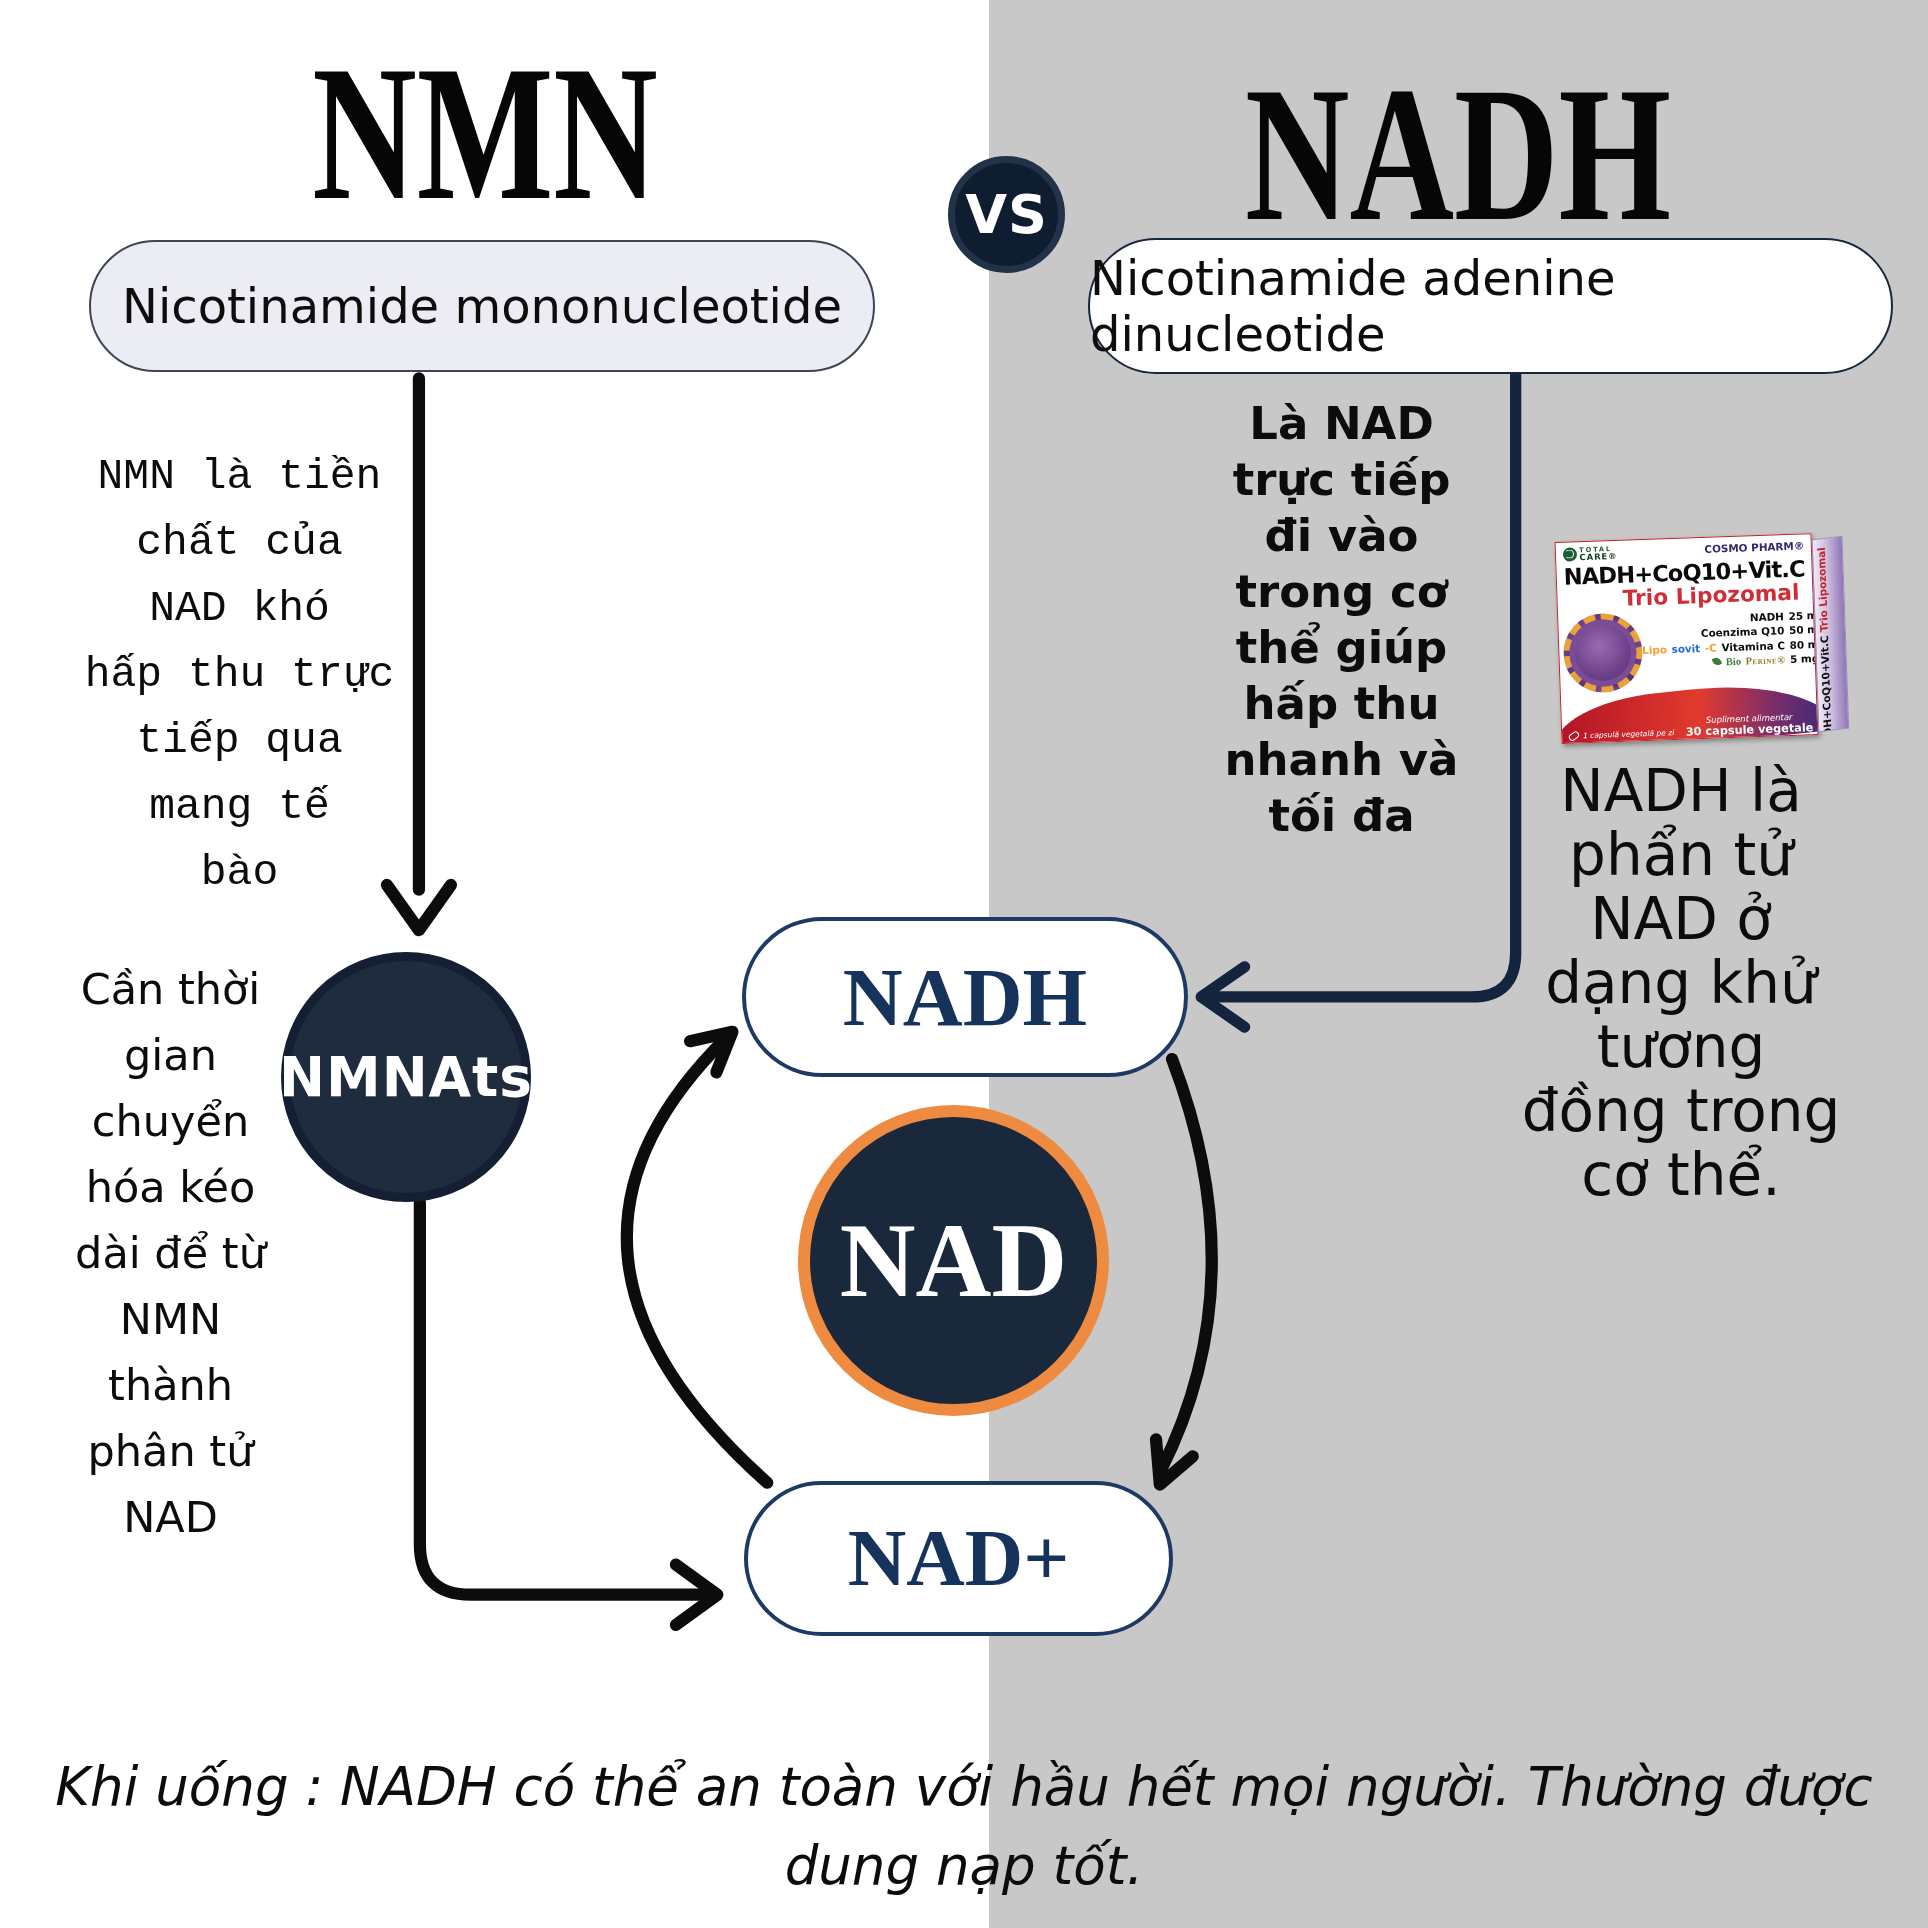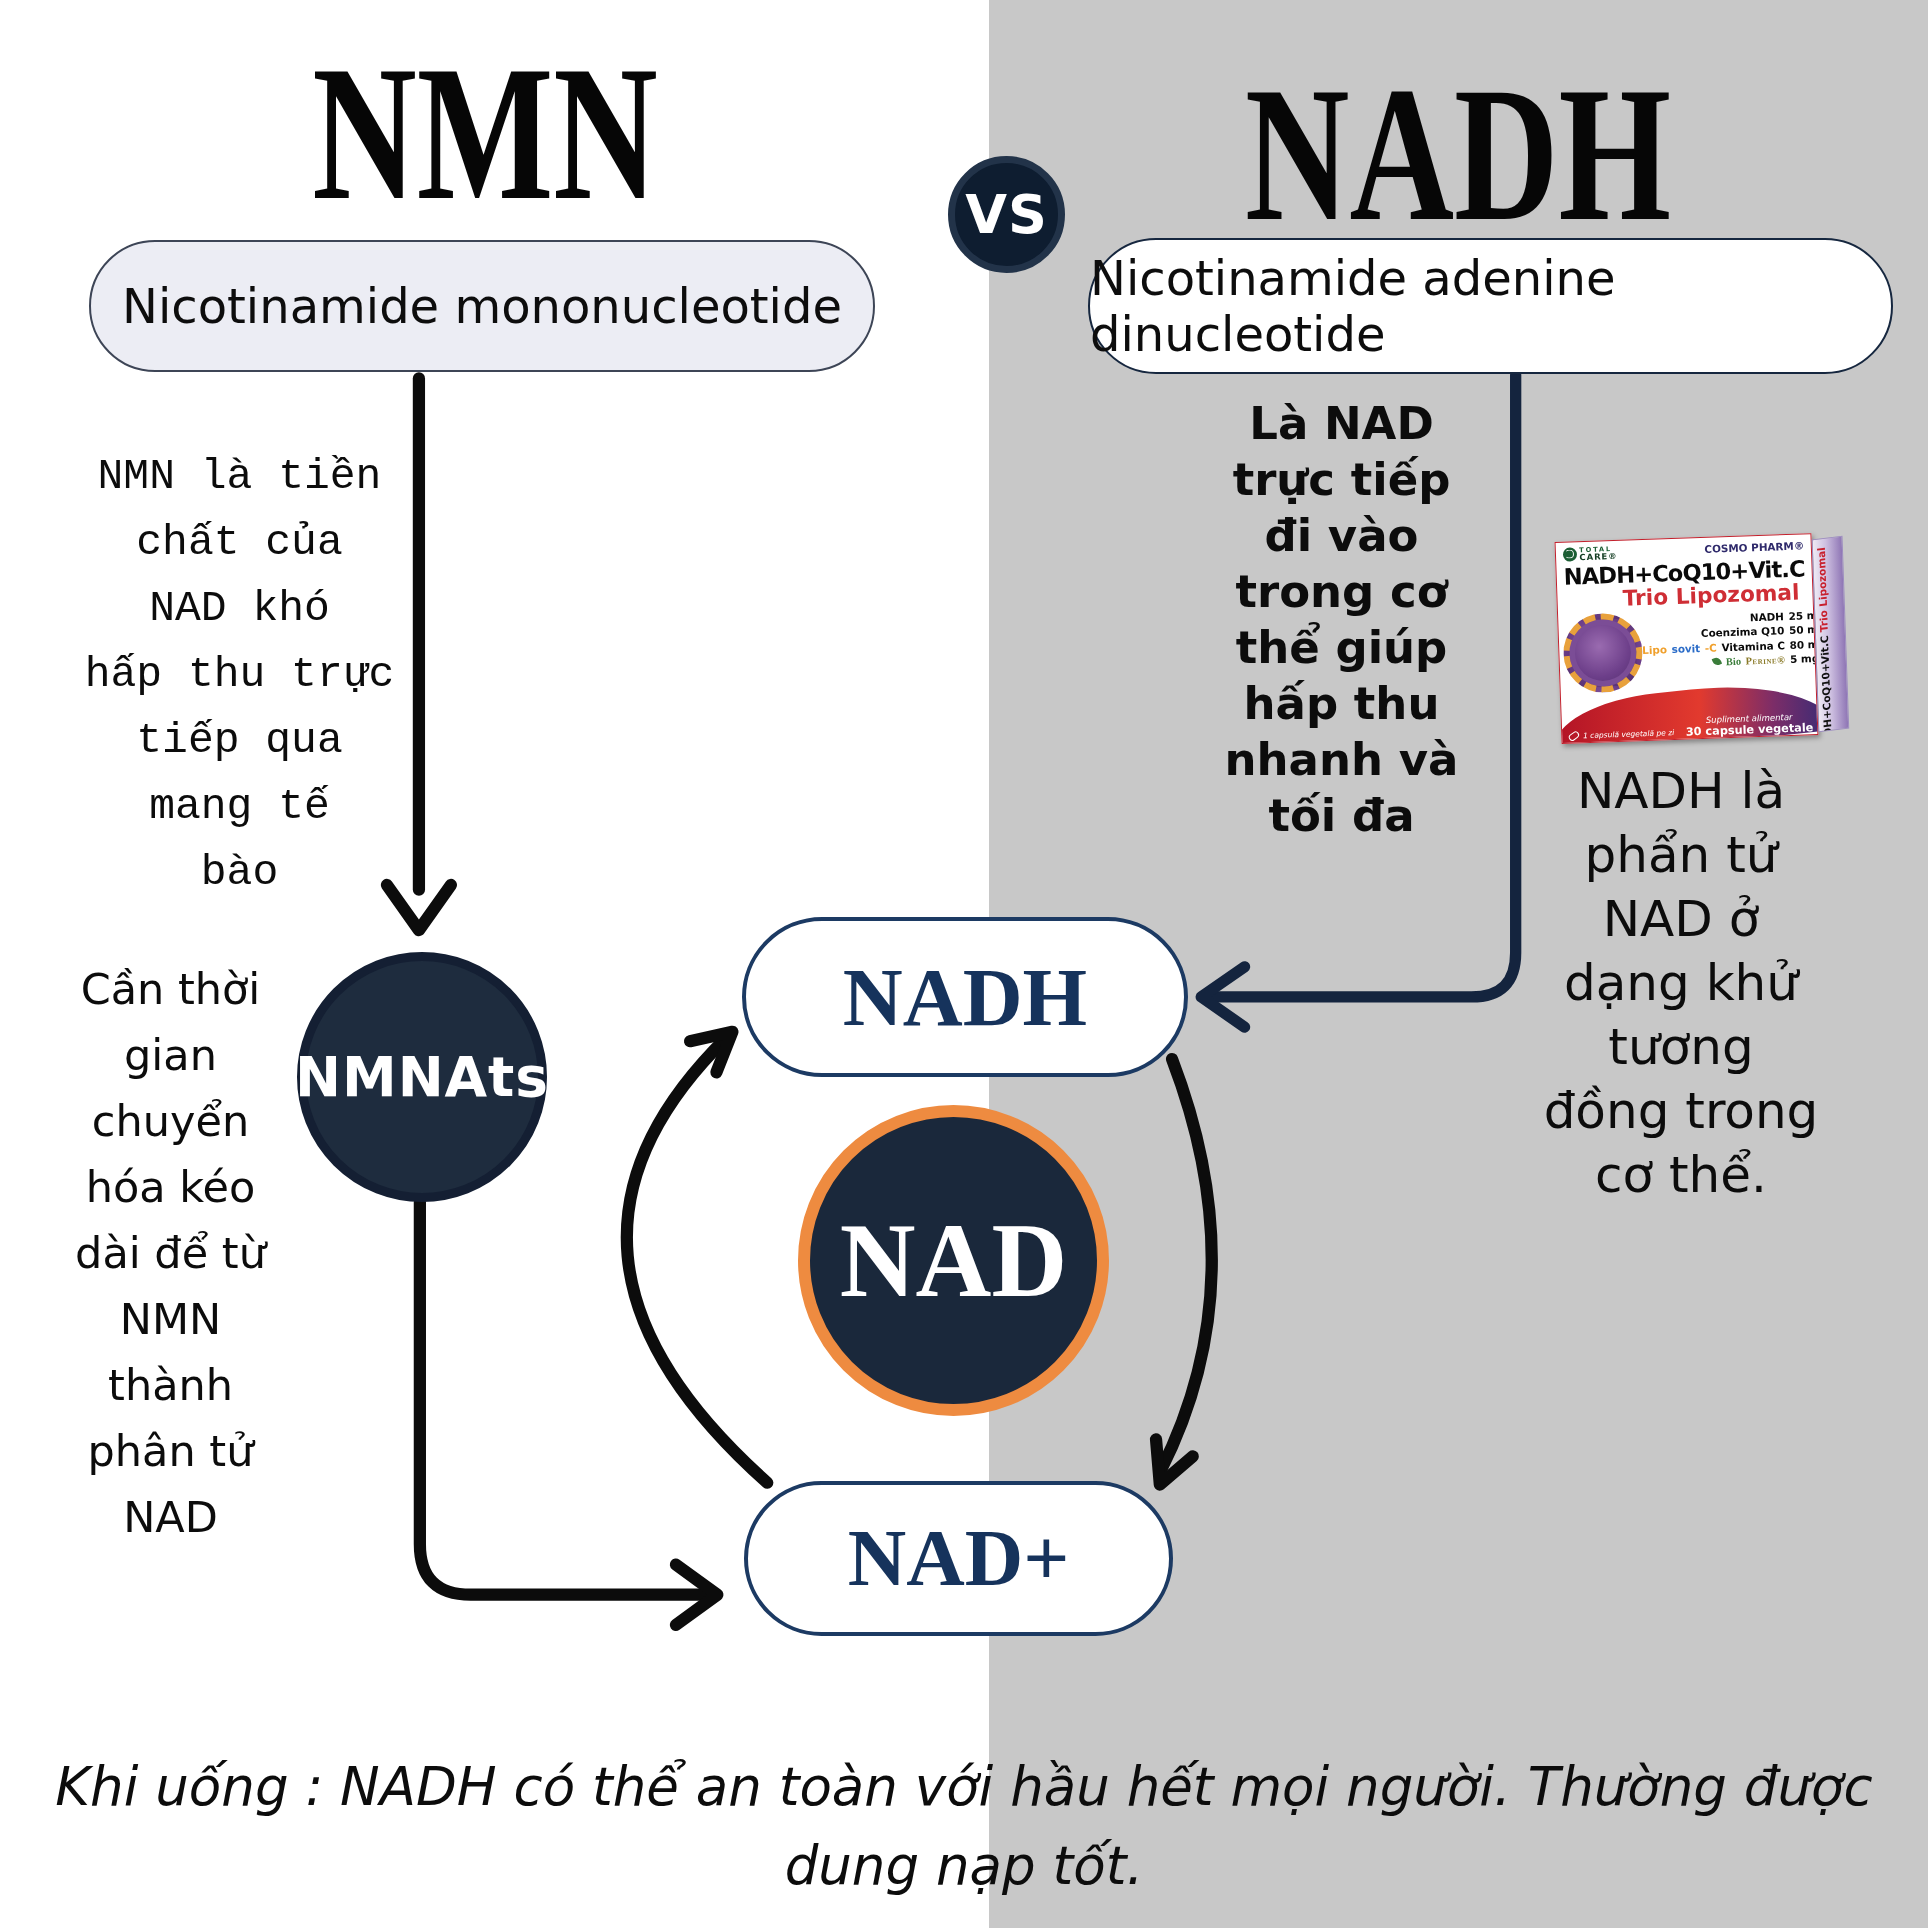--- a/index.html
+++ b/index.html
@@ -32,21 +32,21 @@
              color:#fff;font-weight:700;font-size:55px;letter-spacing:0.9px;}
 
   .nad-circle{border-radius:50%;background:#1a283b;border:12.2px solid #ee8b40;box-sizing:border-box;
              display:flex;align-items:center;justify-content:center;
              font-family:"Liberation Serif","DejaVu Serif",serif;font-weight:700;
              color:#ffffff;font-size:105px;}
 
   .pre{white-space:pre-line;text-align:center;}
   .note{font-size:43px;line-height:66px;color:#0c0c0c;}
   .note-bold{font-size:45px;line-height:56px;font-weight:700;color:#0c0c0c;}
-  .note-desc{font-size:50px;line-height:64px;color:#0c0c0c;}
+  .note-desc{font-size:58px;line-height:64px;color:#0c0c0c;}
   .footer{font-size:53px;line-height:79px;font-style:italic;color:#0c0c0c;
           left:0;width:1928px;text-align:center;}
 
   
   .product{width:289px;height:204px;transform:rotate(-2deg);}
   .product .front{position:absolute;left:0;top:0;width:257px;height:202px;background:#ffffff;
                   border:1.9px solid #c2202c;box-sizing:border-box;overflow:hidden;
                   box-shadow:1.9px 2.8px 5.6px rgba(0,0,0,.35);}
   .product .side{position:absolute;left:257px;top:4.7px;width:31px;height:193px;
                  background:linear-gradient(to right,#efeaf4 0%,#cdbfe0 45%,#8f76b5 100%);
@@ -156,21 +156,21 @@
   <div class="abs layer pre note" style="left:1px;top:956px;width:339px;">Cần thời
 gian
 chuyển
 hóa kéo
 dài để từ
 NMN
 thành
 phân tử
 NAD</div>
 
-  <div class="abs layer enzyme-circle" style="left:297px;top:952px;width:250px;height:250px;text-align:right;">
+  <div class="abs layer enzyme-circle" style="left:281px;top:952px;width:250px;height:250px;text-align:right;">
     <span>NMNAts</span>
   </div>
 
   <div class="abs layer pill pill-cycle" style="left:742px;top:917px;width:446px;height:160px;font-size:83px;">
     <span>NADH</span>
   </div>
   <div class="abs layer nad-circle" style="left:798px;top:1105px;width:311px;height:311px;">
     <span>NAD</span>
   </div>
   <div class="abs layer pill pill-cycle" style="left:744px;top:1481px;width:429px;height:155px;font-size:81px;text-align:center;">

